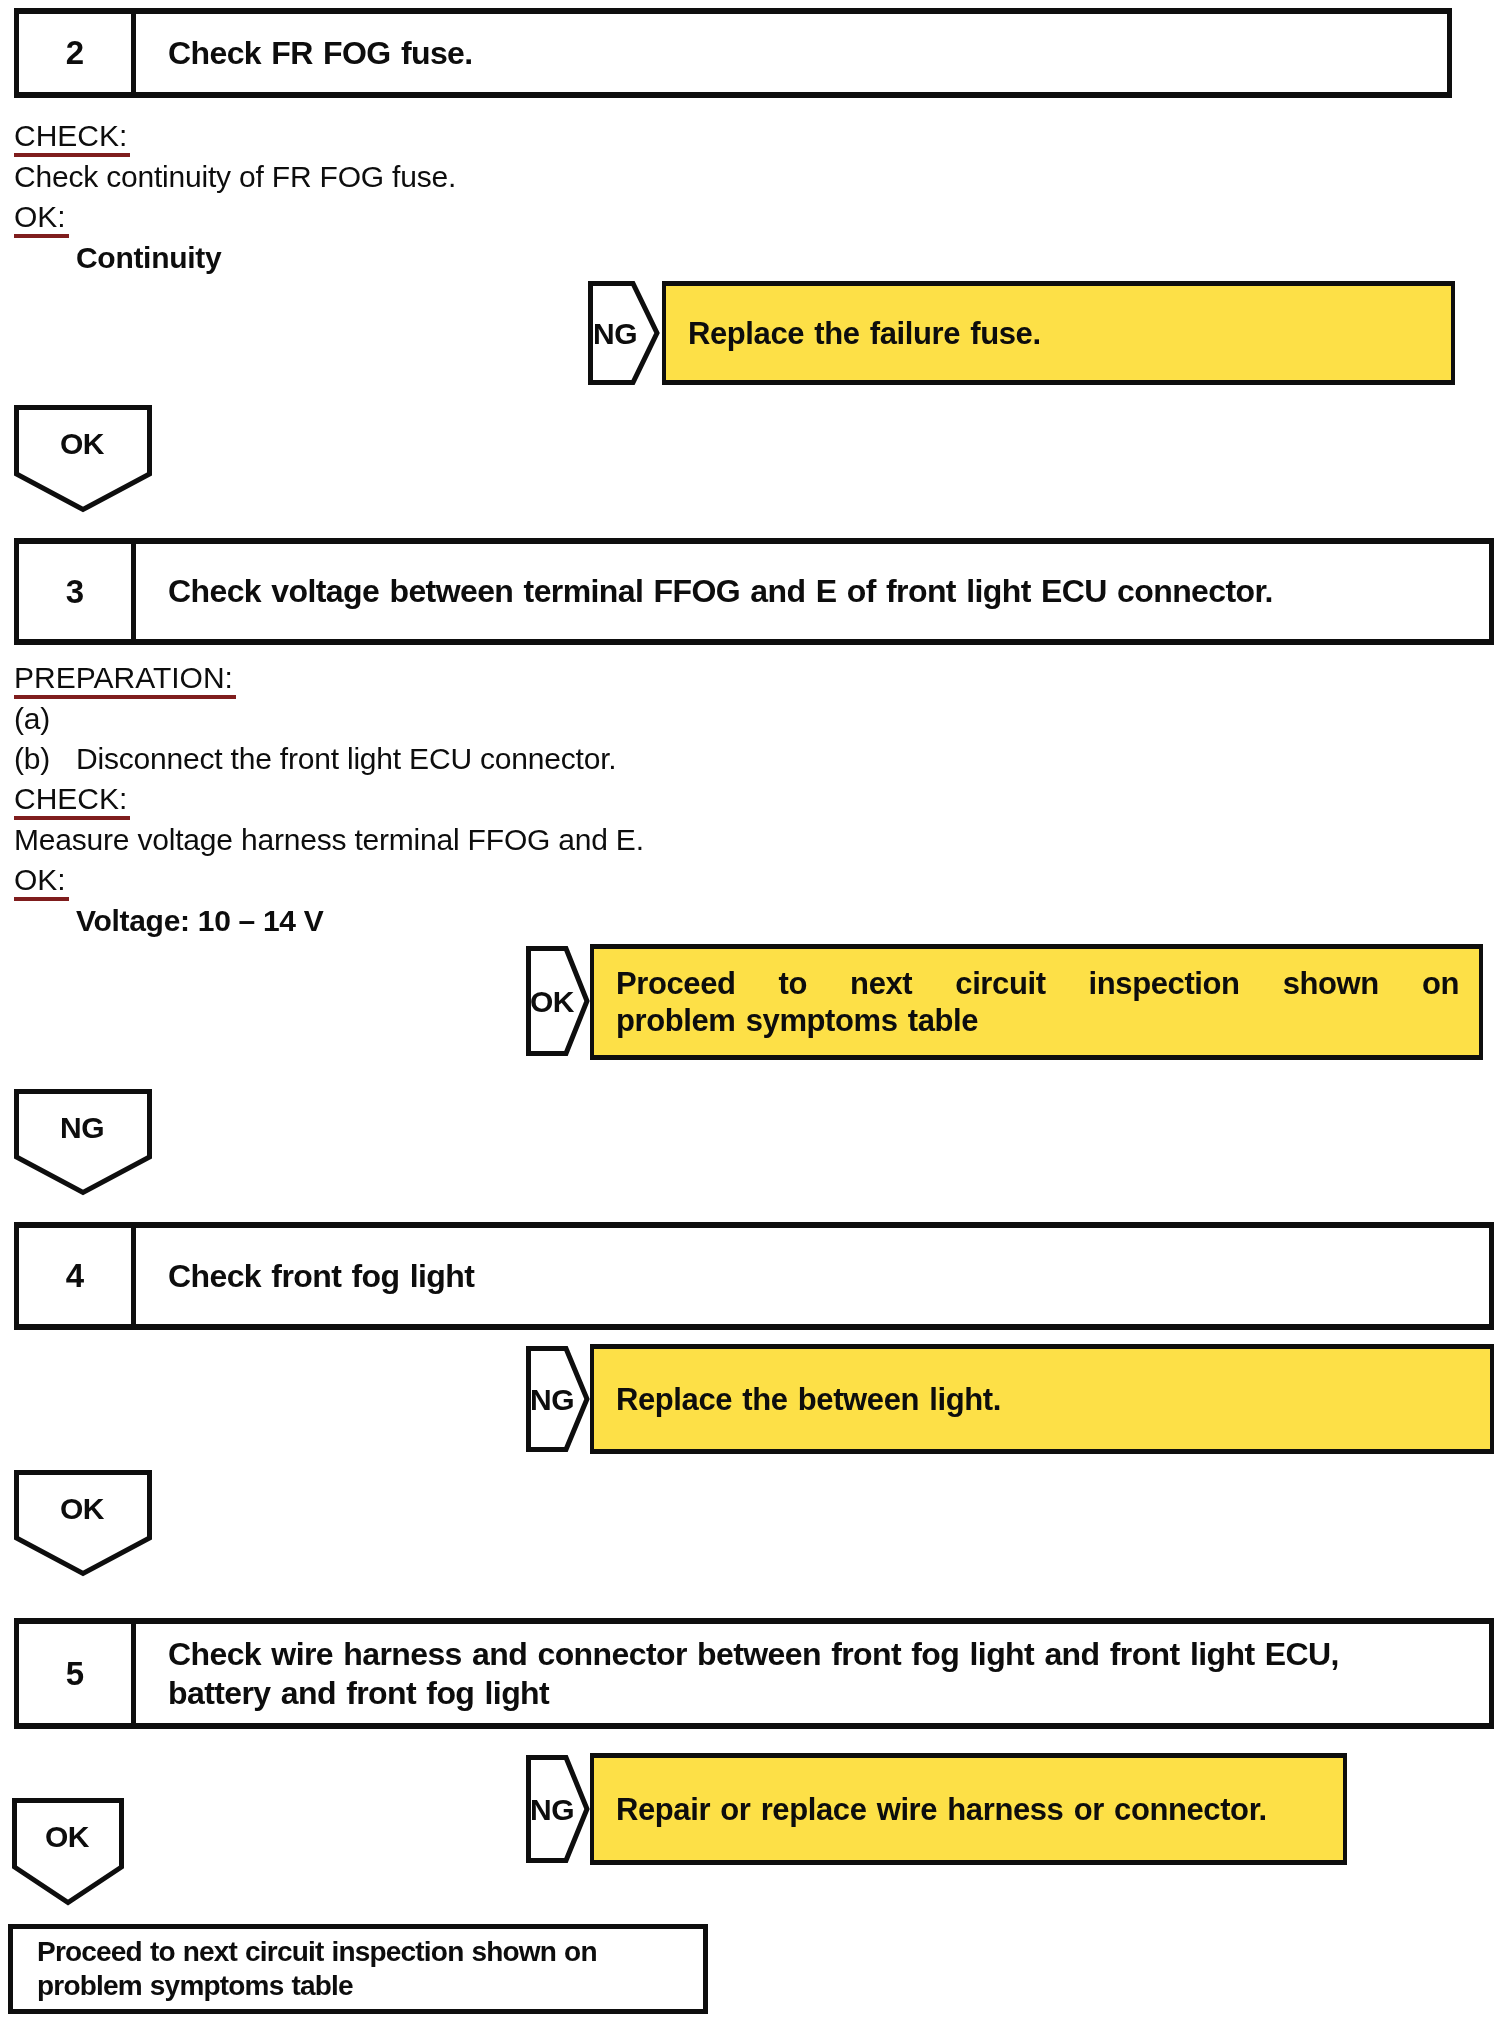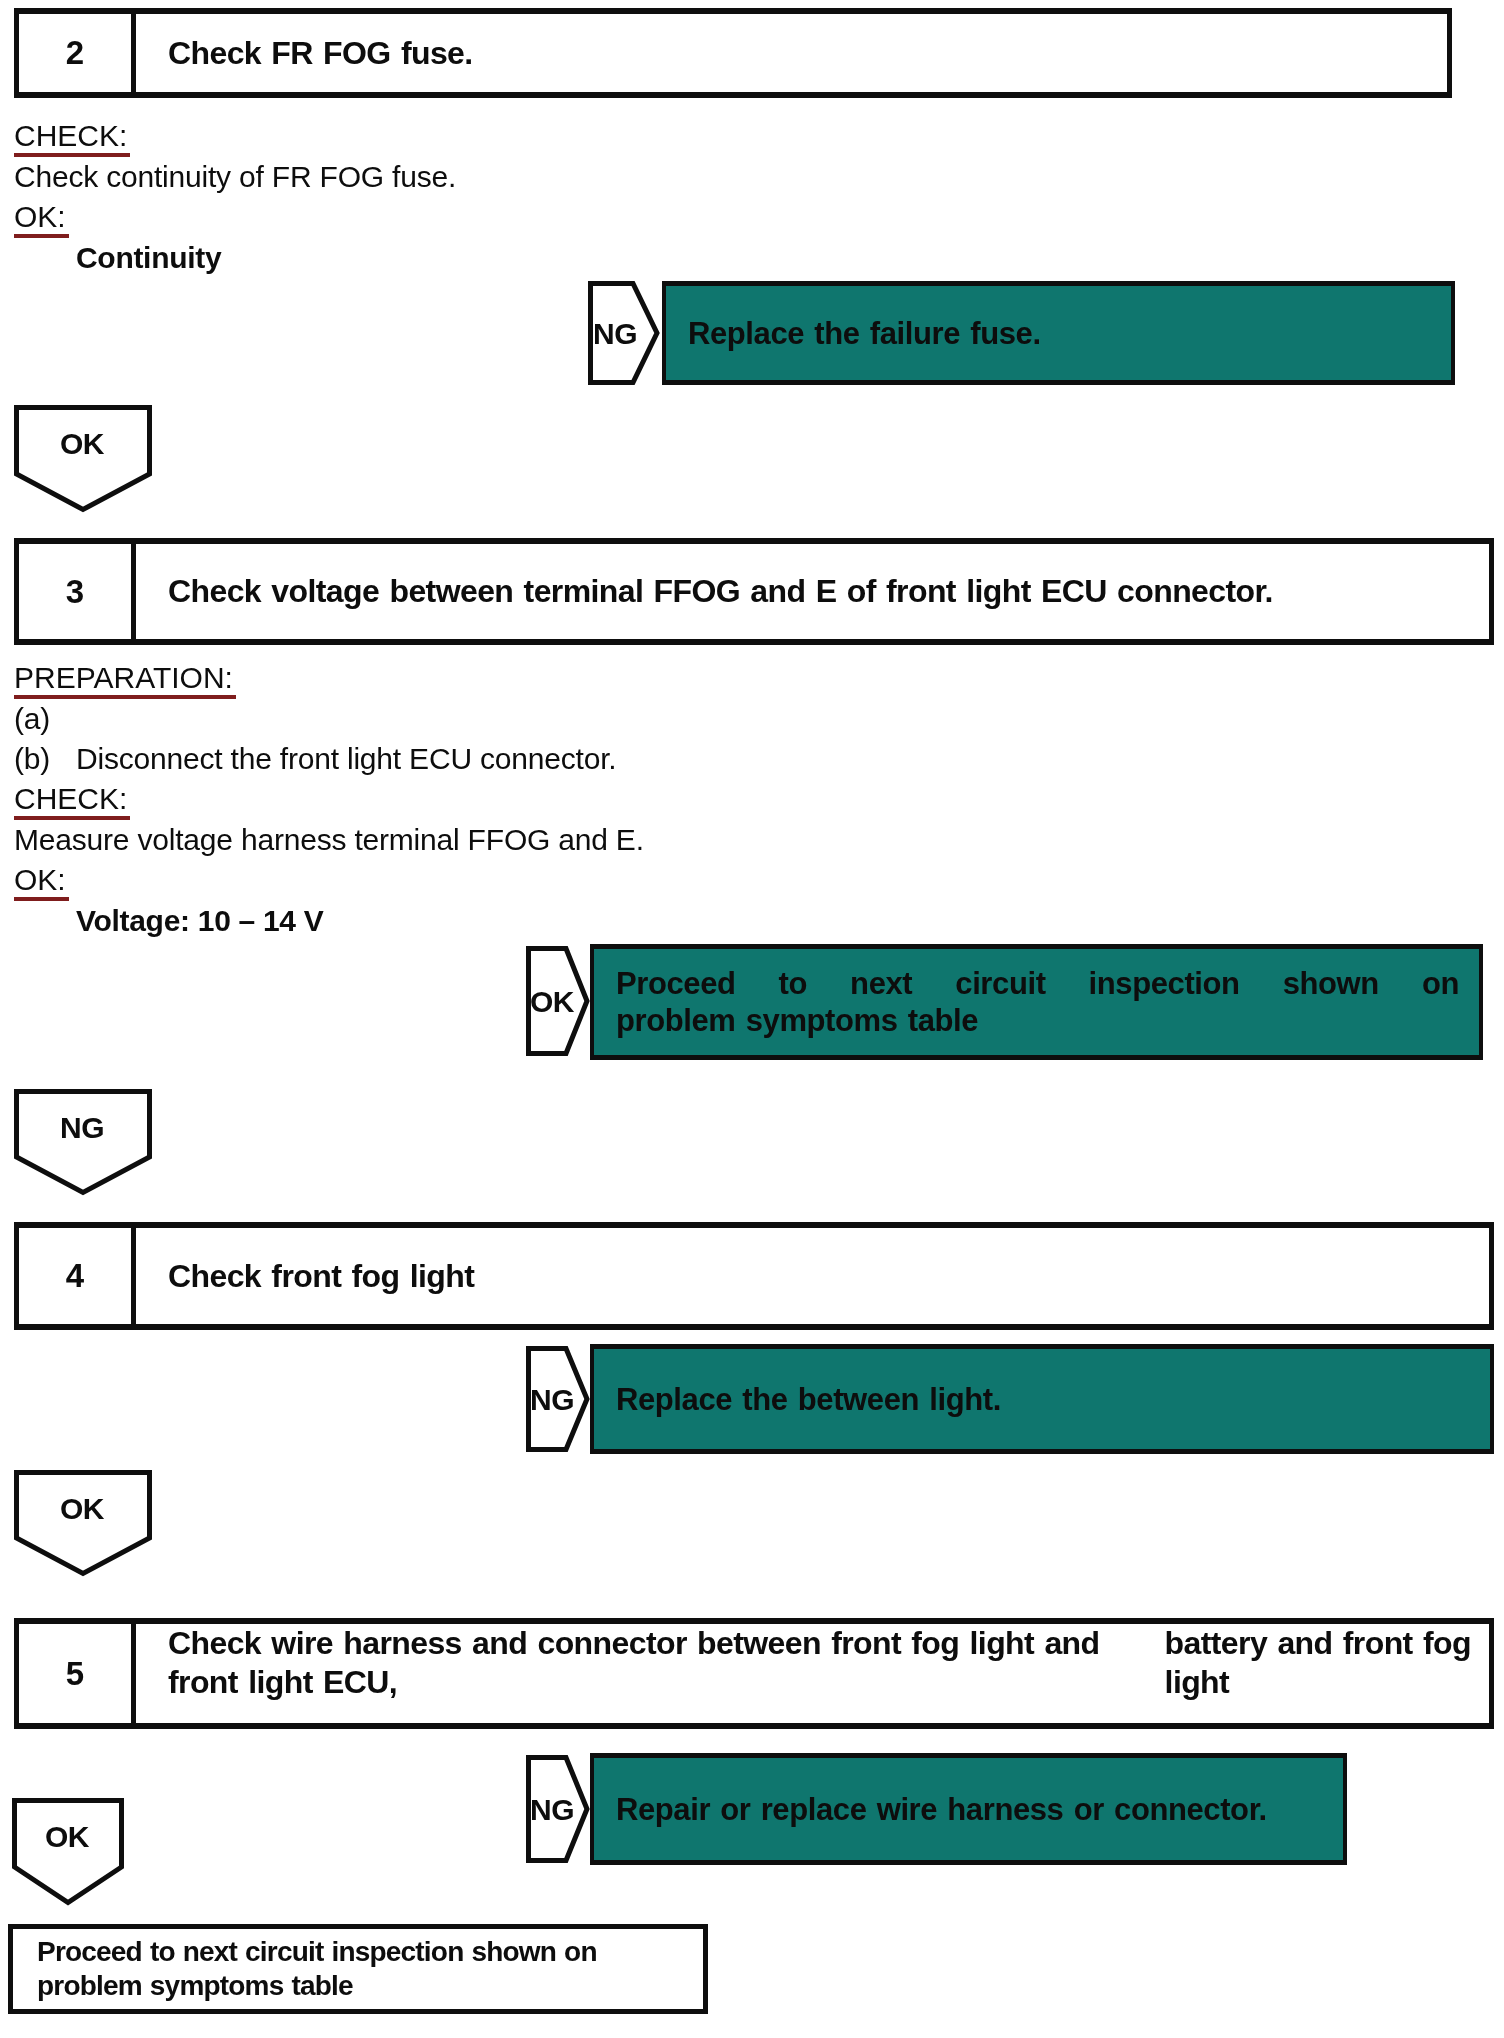--- a/index.html
+++ b/index.html
@@ -15,26 +15,26 @@
   }
   .stepnum {
     width:112px; flex:0 0 auto; border-right:5px solid #0e0e0e;
     display:flex; align-items:center; justify-content:center;
     font-weight:bold; font-size:33px;
   }
   .steptitle {
     flex:1; display:flex; align-items:center; padding-left:32px;
     font-weight:bold; font-size:32px; letter-spacing:-0.6px; word-spacing:2px;
   }
-  .steptitle.multiline { flex-direction:row; align-items:flex-start; justify-content:center; line-height:39px; }
+  .steptitle.multiline { flex-direction:column; align-items:flex-start; justify-content:center; line-height:39px; }
   
   .resultbox {
     position:absolute; border:4px solid #0e0e0e; border-top-width:5px; border-bottom-width:5px;
     display:flex; flex-direction:column; justify-content:center;
-    padding:0 20px 0 22px; box-sizing:border-box; background:#0f766e;
+    padding:0 20px 0 22px; box-sizing:border-box; background:#fde047;
   }
   .resulttext { font-weight:bold; font-size:31px; letter-spacing:-0.4px; word-spacing:2px; line-height:37px; }
   .justify-line { text-align:justify; text-align-last:justify; }
   
   .pent { position:absolute; overflow:visible; }
   .pent polygon { fill:#ffffff; stroke:#0e0e0e; stroke-width:5; stroke-linejoin:miter; }
   .pent text {
     font-family:"Liberation Sans","DejaVu Sans",sans-serif;
     font-weight:bold; font-size:30px; fill:#0d0d0d; text-anchor:middle; letter-spacing:-0.5px;
   }

